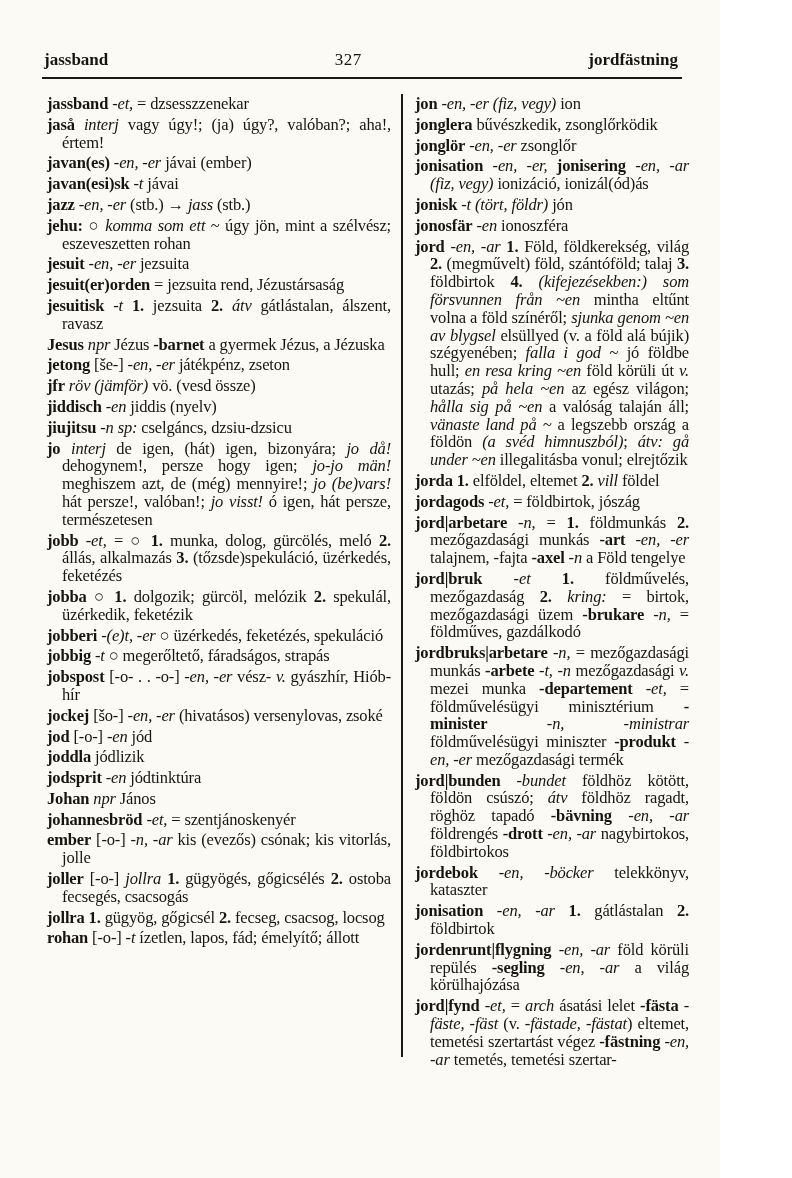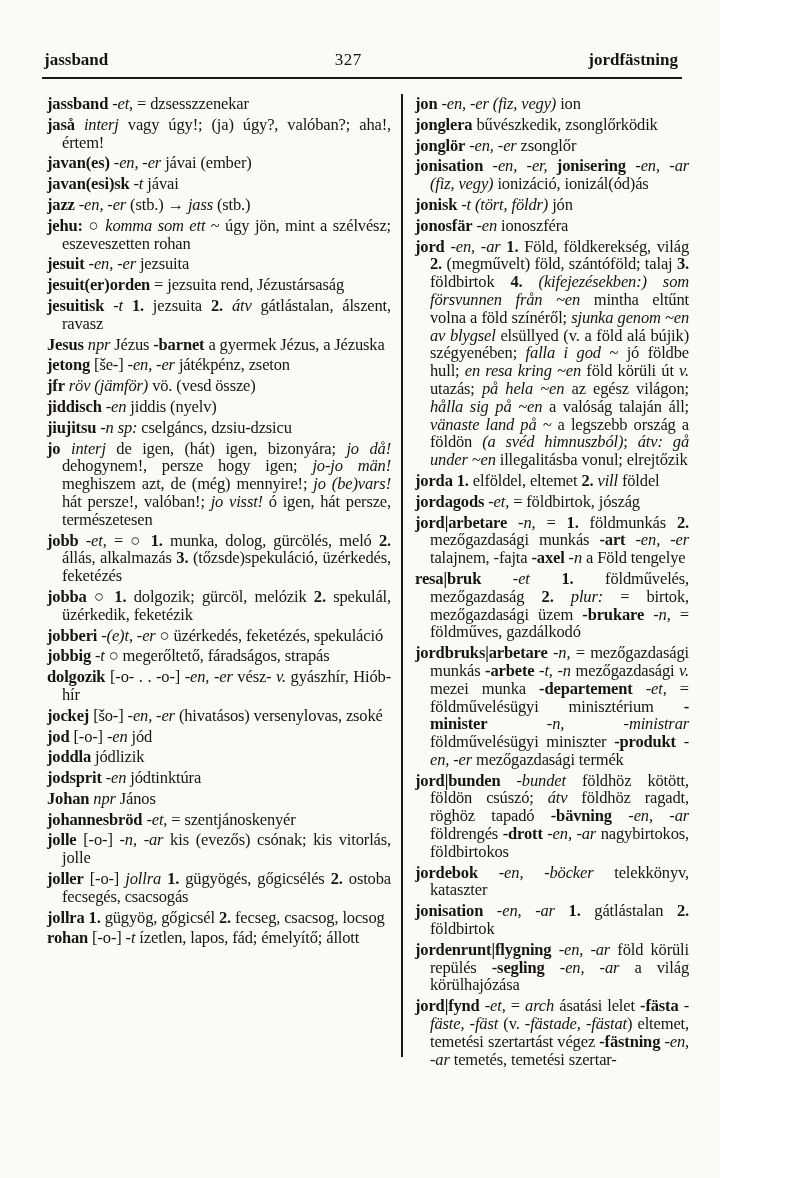--- a/index.html
+++ b/index.html
@@ -80,45 +80,45 @@
         <p class="entry"><span class="s-b">Jesus</span><span class="s-i"> npr</span><span class="s-r"> Jézus</span><span class="s-b"> -barnet</span><span class="s-r"> a gyermek Jézus, a Jézuska</span></p>
         <p class="entry"><span class="s-b">jetong</span><span class="s-r"> [še-]</span><span class="s-i"> -en, -er</span><span class="s-r"> játékpénz, zseton</span></p>
         <p class="entry"><span class="s-b">jfr</span><span class="s-i"> röv (jämför)</span><span class="s-r"> vö. (vesd össze)</span></p>
         <p class="entry"><span class="s-b">jiddisch</span><span class="s-i"> -en</span><span class="s-r"> jiddis (nyelv)</span></p>
         <p class="entry"><span class="s-b">jiujitsu</span><span class="s-i"> -n sp:</span><span class="s-r"> cselgáncs, dzsiu-dzsicu</span></p>
         <p class="entry"><span class="s-b">jo</span><span class="s-i"> interj</span><span class="s-r"> de igen, (hát) igen, bizonyára; </span><span class="s-i">jo då!</span><span class="s-r"> dehogynem!, persze hogy igen; </span><span class="s-i">jo-jo män!</span><span class="s-r"> meghiszem azt, de (még) mennyire!; </span><span class="s-i">jo (be)vars!</span><span class="s-r"> hát persze!, valóban!; </span><span class="s-i">jo visst!</span><span class="s-r"> ó igen, hát persze, természetesen</span></p>
         <p class="entry"><span class="s-b">jobb</span><span class="s-i"> -et,</span><span class="s-r"> = ○ </span><span class="s-b">1.</span><span class="s-r"> munka, dolog, gürcölés, meló </span><span class="s-b">2.</span><span class="s-r"> állás, alkalmazás </span><span class="s-b">3.</span><span class="s-r"> (tőzsde)spekuláció, üzérkedés, feketézés</span></p>
         <p class="entry"><span class="s-b">jobba</span><span class="s-r"> ○ </span><span class="s-b">1.</span><span class="s-r"> dolgozik; gürcöl, melózik </span><span class="s-b">2.</span><span class="s-r"> spekulál, üzérkedik, feketézik</span></p>
         <p class="entry"><span class="s-b">jobberi</span><span class="s-i"> -(e)t, -er</span><span class="s-r"> ○ üzérkedés, feketézés, spekuláció</span></p>
         <p class="entry"><span class="s-b">jobbig</span><span class="s-i"> -t</span><span class="s-r"> ○ megerőltető, fáradságos, strapás</span></p>
-        <p class="entry"><span class="s-b">dolgozik</span><span class="s-r"> [-o- . . -o-]</span><span class="s-i"> -en, -er</span><span class="s-r"> vész- </span><span class="s-i">v.</span><span class="s-r"> gyászhír, Hiób-hír</span></p>
+        <p class="entry"><span class="s-b">jobspost</span><span class="s-r"> [-o- . . -o-]</span><span class="s-i"> -en, -er</span><span class="s-r"> vész- </span><span class="s-i">v.</span><span class="s-r"> gyászhír, Hiób-hír</span></p>
         <p class="entry"><span class="s-b">jockej</span><span class="s-r"> [šo-]</span><span class="s-i"> -en, -er</span><span class="s-r"> (hivatásos) versenylovas, zsoké</span></p>
         <p class="entry"><span class="s-b">jod</span><span class="s-r"> [-o-]</span><span class="s-i"> -en</span><span class="s-r"> jód</span></p>
         <p class="entry"><span class="s-b">joddla</span><span class="s-r"> jódlizik</span></p>
         <p class="entry"><span class="s-b">jodsprit</span><span class="s-i"> -en</span><span class="s-r"> jódtinktúra</span></p>
         <p class="entry"><span class="s-b">Johan</span><span class="s-i"> npr</span><span class="s-r"> János</span></p>
         <p class="entry"><span class="s-b">johannesbröd</span><span class="s-i"> -et,</span><span class="s-r"> = szentjánoskenyér</span></p>
-        <p class="entry"><span class="s-b">jolle</span><span class="s-r"> [-o-]</span><span class="s-i"> -n, -ar</span><span class="s-r"> kis (evezős) csónak; kis vitorlás, jolle</span></p>
+        <p class="entry"><span class="s-b">ember</span><span class="s-r"> [-o-]</span><span class="s-i"> -n, -ar</span><span class="s-r"> kis (evezős) csónak; kis vitorlás, jolle</span></p>
         <p class="entry"><span class="s-b">joller</span><span class="s-r"> [-o-]</span><span class="s-i"> jollra</span><span class="s-b"> 1.</span><span class="s-r"> gügyögés, gőgicsélés </span><span class="s-b">2.</span><span class="s-r"> ostoba fecsegés, csacsogás</span></p>
         <p class="entry"><span class="s-b">jollra</span><span class="s-b"> 1.</span><span class="s-r"> gügyög, gőgicsél </span><span class="s-b">2.</span><span class="s-r"> fecseg, csacsog, locsog</span></p>
         <p class="entry"><span class="s-b">rohan</span><span class="s-r"> [-o-]</span><span class="s-i"> -t</span><span class="s-r"> ízetlen, lapos, fád; émelyítő; állott</span></p>
       </div>
     <div class="divider"></div>
     <div class="col col-right" id="col-right">
         <p class="entry"><span class="s-b">jon</span><span class="s-i"> -en, -er (fiz, vegy)</span><span class="s-r"> ion</span></p>
         <p class="entry"><span class="s-b">jonglera</span><span class="s-r"> bűvészkedik, zsonglőrködik</span></p>
         <p class="entry"><span class="s-b">jonglör</span><span class="s-i"> -en, -er</span><span class="s-r"> zsonglőr</span></p>
         <p class="entry"><span class="s-b">jonisation</span><span class="s-i"> -en, -er,</span><span class="s-b"> jonisering</span><span class="s-i"> -en, -ar (fiz, vegy)</span><span class="s-r"> ionizáció, ionizál(ód)ás</span></p>
         <p class="entry"><span class="s-b">jonisk</span><span class="s-i"> -t (tört, földr)</span><span class="s-r"> jón</span></p>
         <p class="entry"><span class="s-b">jonosfär</span><span class="s-i"> -en</span><span class="s-r"> ionoszféra</span></p>
         <p class="entry"><span class="s-b">jord</span><span class="s-i"> -en, -ar</span><span class="s-b"> 1.</span><span class="s-r"> Föld, földkerekség, világ </span><span class="s-b">2.</span><span class="s-r"> (megművelt) föld, szántóföld; talaj </span><span class="s-b">3.</span><span class="s-r"> földbirtok </span><span class="s-b">4.</span><span class="s-i"> (kifejezésekben:) som försvunnen från ~en</span><span class="s-r"> mintha eltűnt volna a föld színéről; </span><span class="s-i">sjunka genom ~en av blygsel</span><span class="s-r"> elsüllyed (v. a föld alá bújik) szégyenében; </span><span class="s-i">falla i god ~</span><span class="s-r"> jó földbe hull; </span><span class="s-i">en resa kring ~en</span><span class="s-r"> föld körüli út </span><span class="s-i">v.</span><span class="s-r"> utazás; </span><span class="s-i">på hela ~en</span><span class="s-r"> az egész világon; </span><span class="s-i">hålla sig på ~en</span><span class="s-r"> a valóság talaján áll; </span><span class="s-i">vänaste land på ~</span><span class="s-r"> a legszebb ország a földön </span><span class="s-i">(a svéd himnuszból)</span><span class="s-r">; </span><span class="s-i">átv: gå under ~en</span><span class="s-r"> illegalitásba vonul; elrejtőzik</span></p>
         <p class="entry"><span class="s-b">jorda</span><span class="s-b"> 1.</span><span class="s-r"> elföldel, eltemet </span><span class="s-b">2.</span><span class="s-i"> vill</span><span class="s-r"> földel</span></p>
         <p class="entry"><span class="s-b">jordagods</span><span class="s-i"> -et,</span><span class="s-r"> = földbirtok, jószág</span></p>
         <p class="entry"><span class="s-b">jord|arbetare</span><span class="s-i"> -n,</span><span class="s-r"> = </span><span class="s-b">1.</span><span class="s-r"> földmunkás </span><span class="s-b">2.</span><span class="s-r"> mezőgazdasági munkás </span><span class="s-b">-art</span><span class="s-i"> -en, -er</span><span class="s-r"> talajnem, -fajta </span><span class="s-b">-axel</span><span class="s-i"> -n</span><span class="s-r"> a Föld tengelye</span></p>
-        <p class="entry"><span class="s-b">resa|bruk</span><span class="s-i"> -et</span><span class="s-b"> 1.</span><span class="s-r"> földművelés, mezőgazdaság </span><span class="s-b">2.</span><span class="s-i"> plur:</span><span class="s-r"> = birtok, mezőgazdasági üzem </span><span class="s-b">-brukare</span><span class="s-i"> -n,</span><span class="s-r"> = földműves, gazdálkodó</span></p>
+        <p class="entry"><span class="s-b">jord|bruk</span><span class="s-i"> -et</span><span class="s-b"> 1.</span><span class="s-r"> földművelés, mezőgazdaság </span><span class="s-b">2.</span><span class="s-i"> kring:</span><span class="s-r"> = birtok, mezőgazdasági üzem </span><span class="s-b">-brukare</span><span class="s-i"> -n,</span><span class="s-r"> = földműves, gazdálkodó</span></p>
         <p class="entry"><span class="s-b">jordbruks|arbetare</span><span class="s-i"> -n,</span><span class="s-r"> = mezőgazdasági munkás </span><span class="s-b">-arbete</span><span class="s-i"> -t, -n</span><span class="s-r"> mezőgazdasági </span><span class="s-i">v.</span><span class="s-r"> mezei munka </span><span class="s-b">-departement</span><span class="s-i"> -et,</span><span class="s-r"> = földművelésügyi minisztérium </span><span class="s-b">-minister</span><span class="s-i"> -n, -ministrar</span><span class="s-r"> földművelésügyi miniszter </span><span class="s-b">-produkt</span><span class="s-i"> -en, -er</span><span class="s-r"> mezőgazdasági termék</span></p>
         <p class="entry"><span class="s-b">jord|bunden</span><span class="s-i"> -bundet</span><span class="s-r"> földhöz kötött, földön csúszó; </span><span class="s-i">átv</span><span class="s-r"> földhöz ragadt, röghöz tapadó </span><span class="s-b">-bävning</span><span class="s-i"> -en, -ar</span><span class="s-r"> földrengés </span><span class="s-b">-drott</span><span class="s-i"> -en, -ar</span><span class="s-r"> nagybirtokos, földbirtokos</span></p>
         <p class="entry"><span class="s-b">jordebok</span><span class="s-i"> -en, -böcker</span><span class="s-r"> telekkönyv, kataszter</span></p>
         <p class="entry"><span class="s-b">jonisation</span><span class="s-i"> -en, -ar</span><span class="s-b"> 1.</span><span class="s-r"> gátlástalan </span><span class="s-b">2.</span><span class="s-r"> földbirtok</span></p>
         <p class="entry"><span class="s-b">jordenrunt|flygning</span><span class="s-i"> -en, -ar</span><span class="s-r"> föld körüli repülés </span><span class="s-b">-segling</span><span class="s-i"> -en, -ar</span><span class="s-r"> a világ körülhajózása</span></p>
         <p class="entry"><span class="s-b">jord|fynd</span><span class="s-i"> -et,</span><span class="s-r"> = </span><span class="s-i">arch</span><span class="s-r"> ásatási lelet </span><span class="s-b">-fästa</span><span class="s-i"> -fäste, -fäst</span><span class="s-r"> (v. </span><span class="s-i">-fästade, -fästat</span><span class="s-r">) eltemet, temetési szertartást végez </span><span class="s-b">-fästning</span><span class="s-i"> -en, -ar</span><span class="s-r"> temetés, temetési szertar-</span></p>
       </div>
   </div>
 
 </div>

